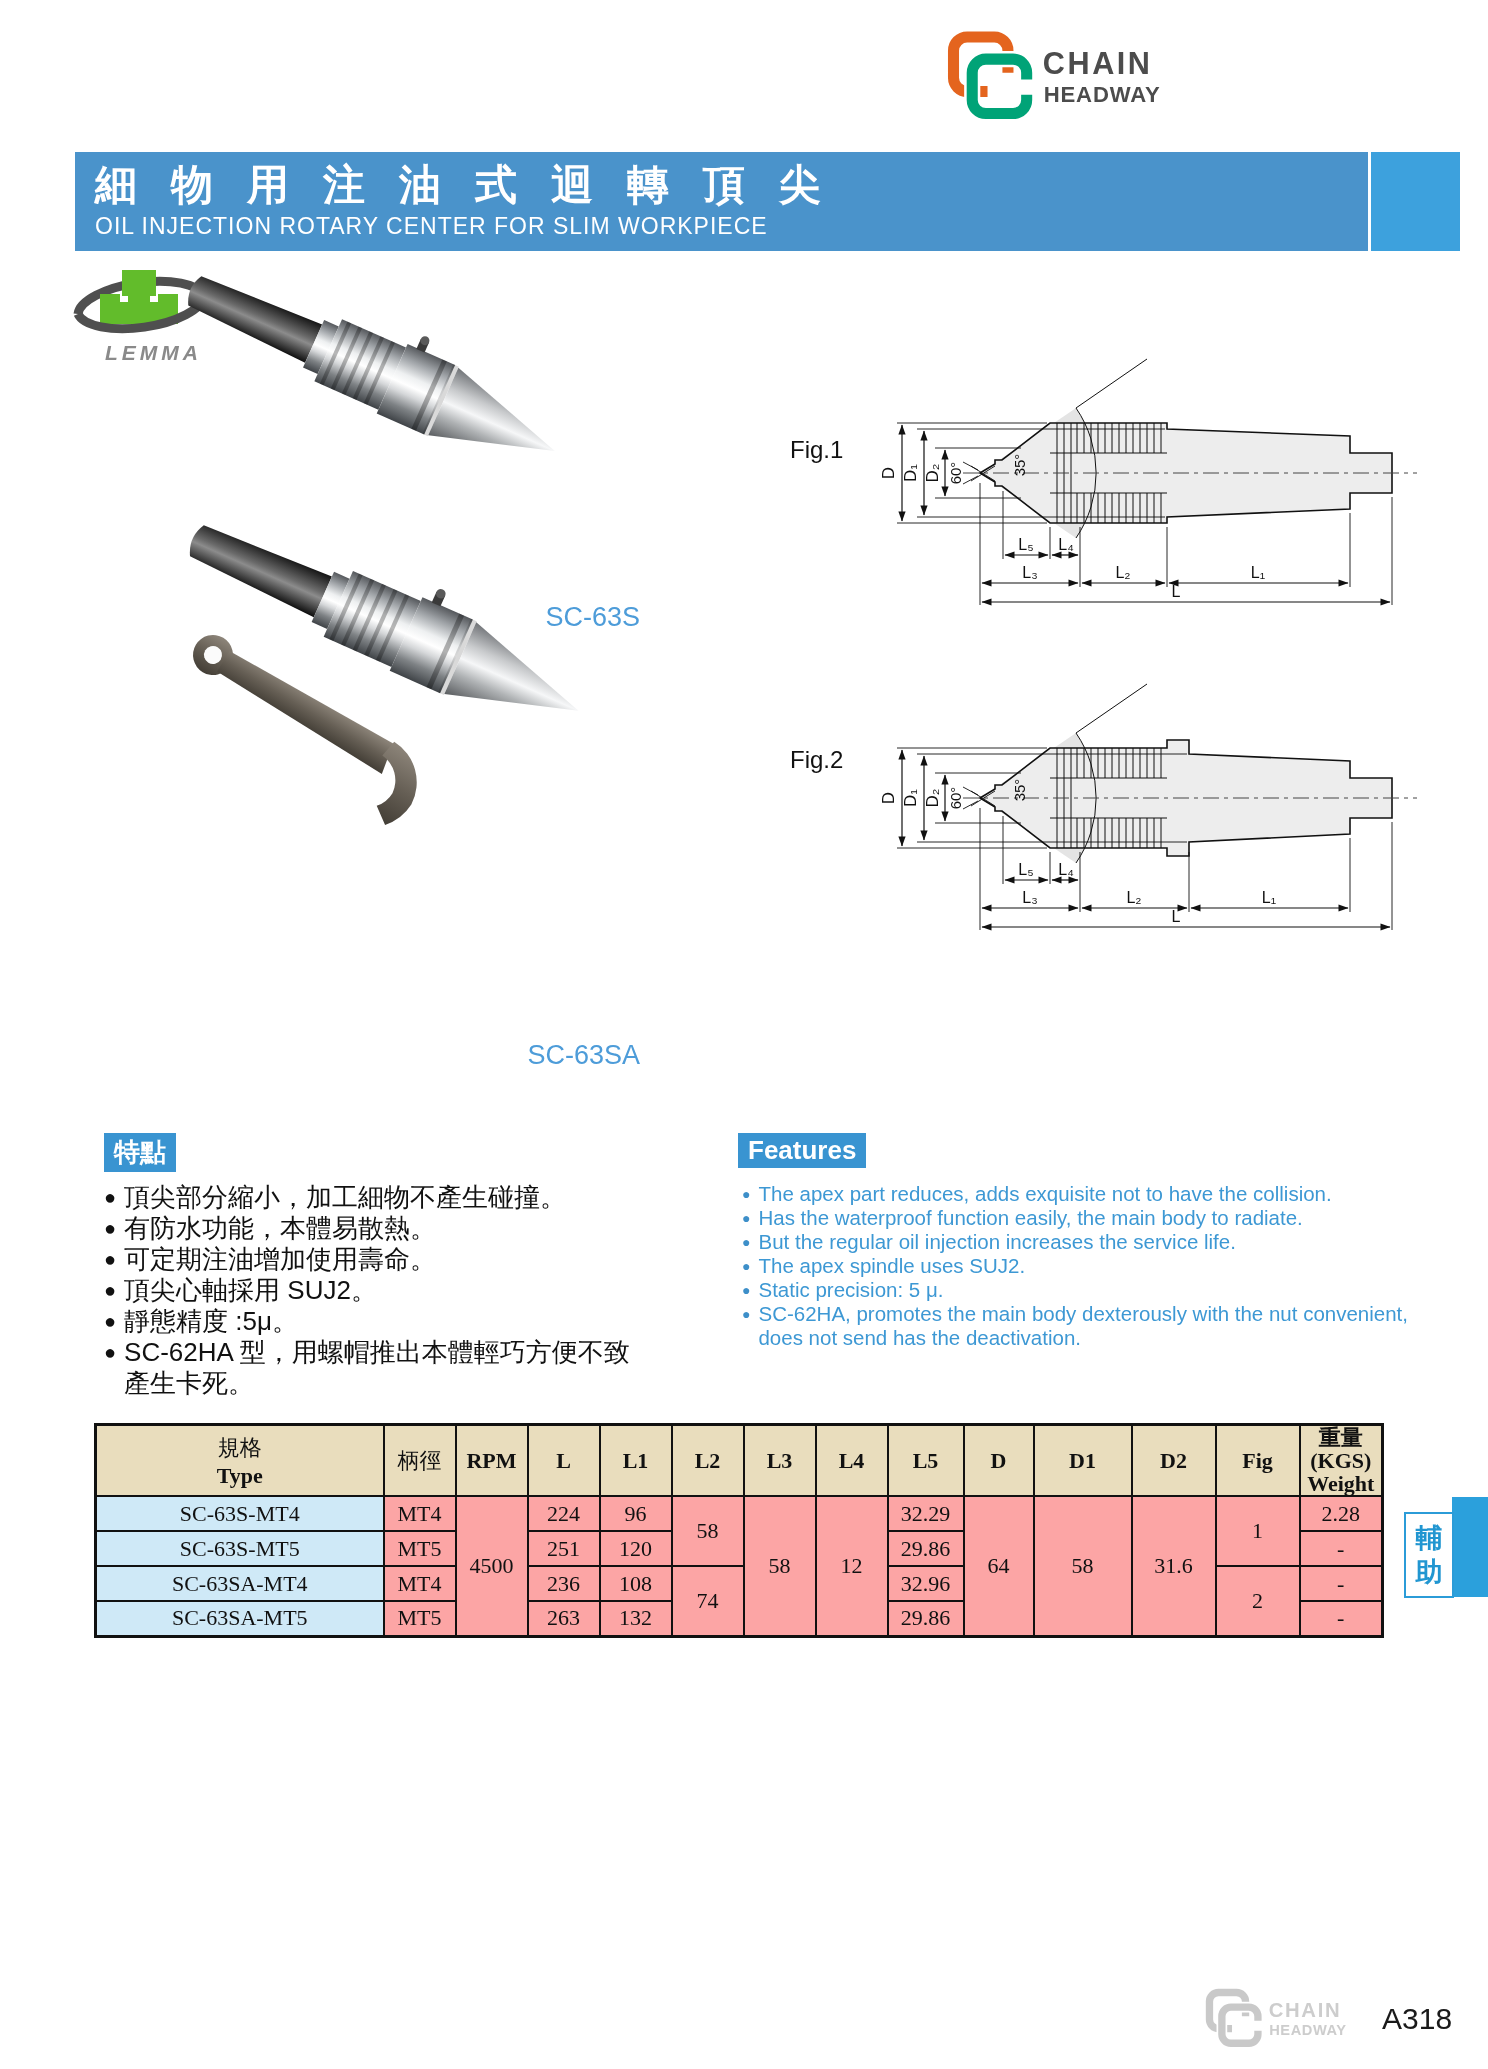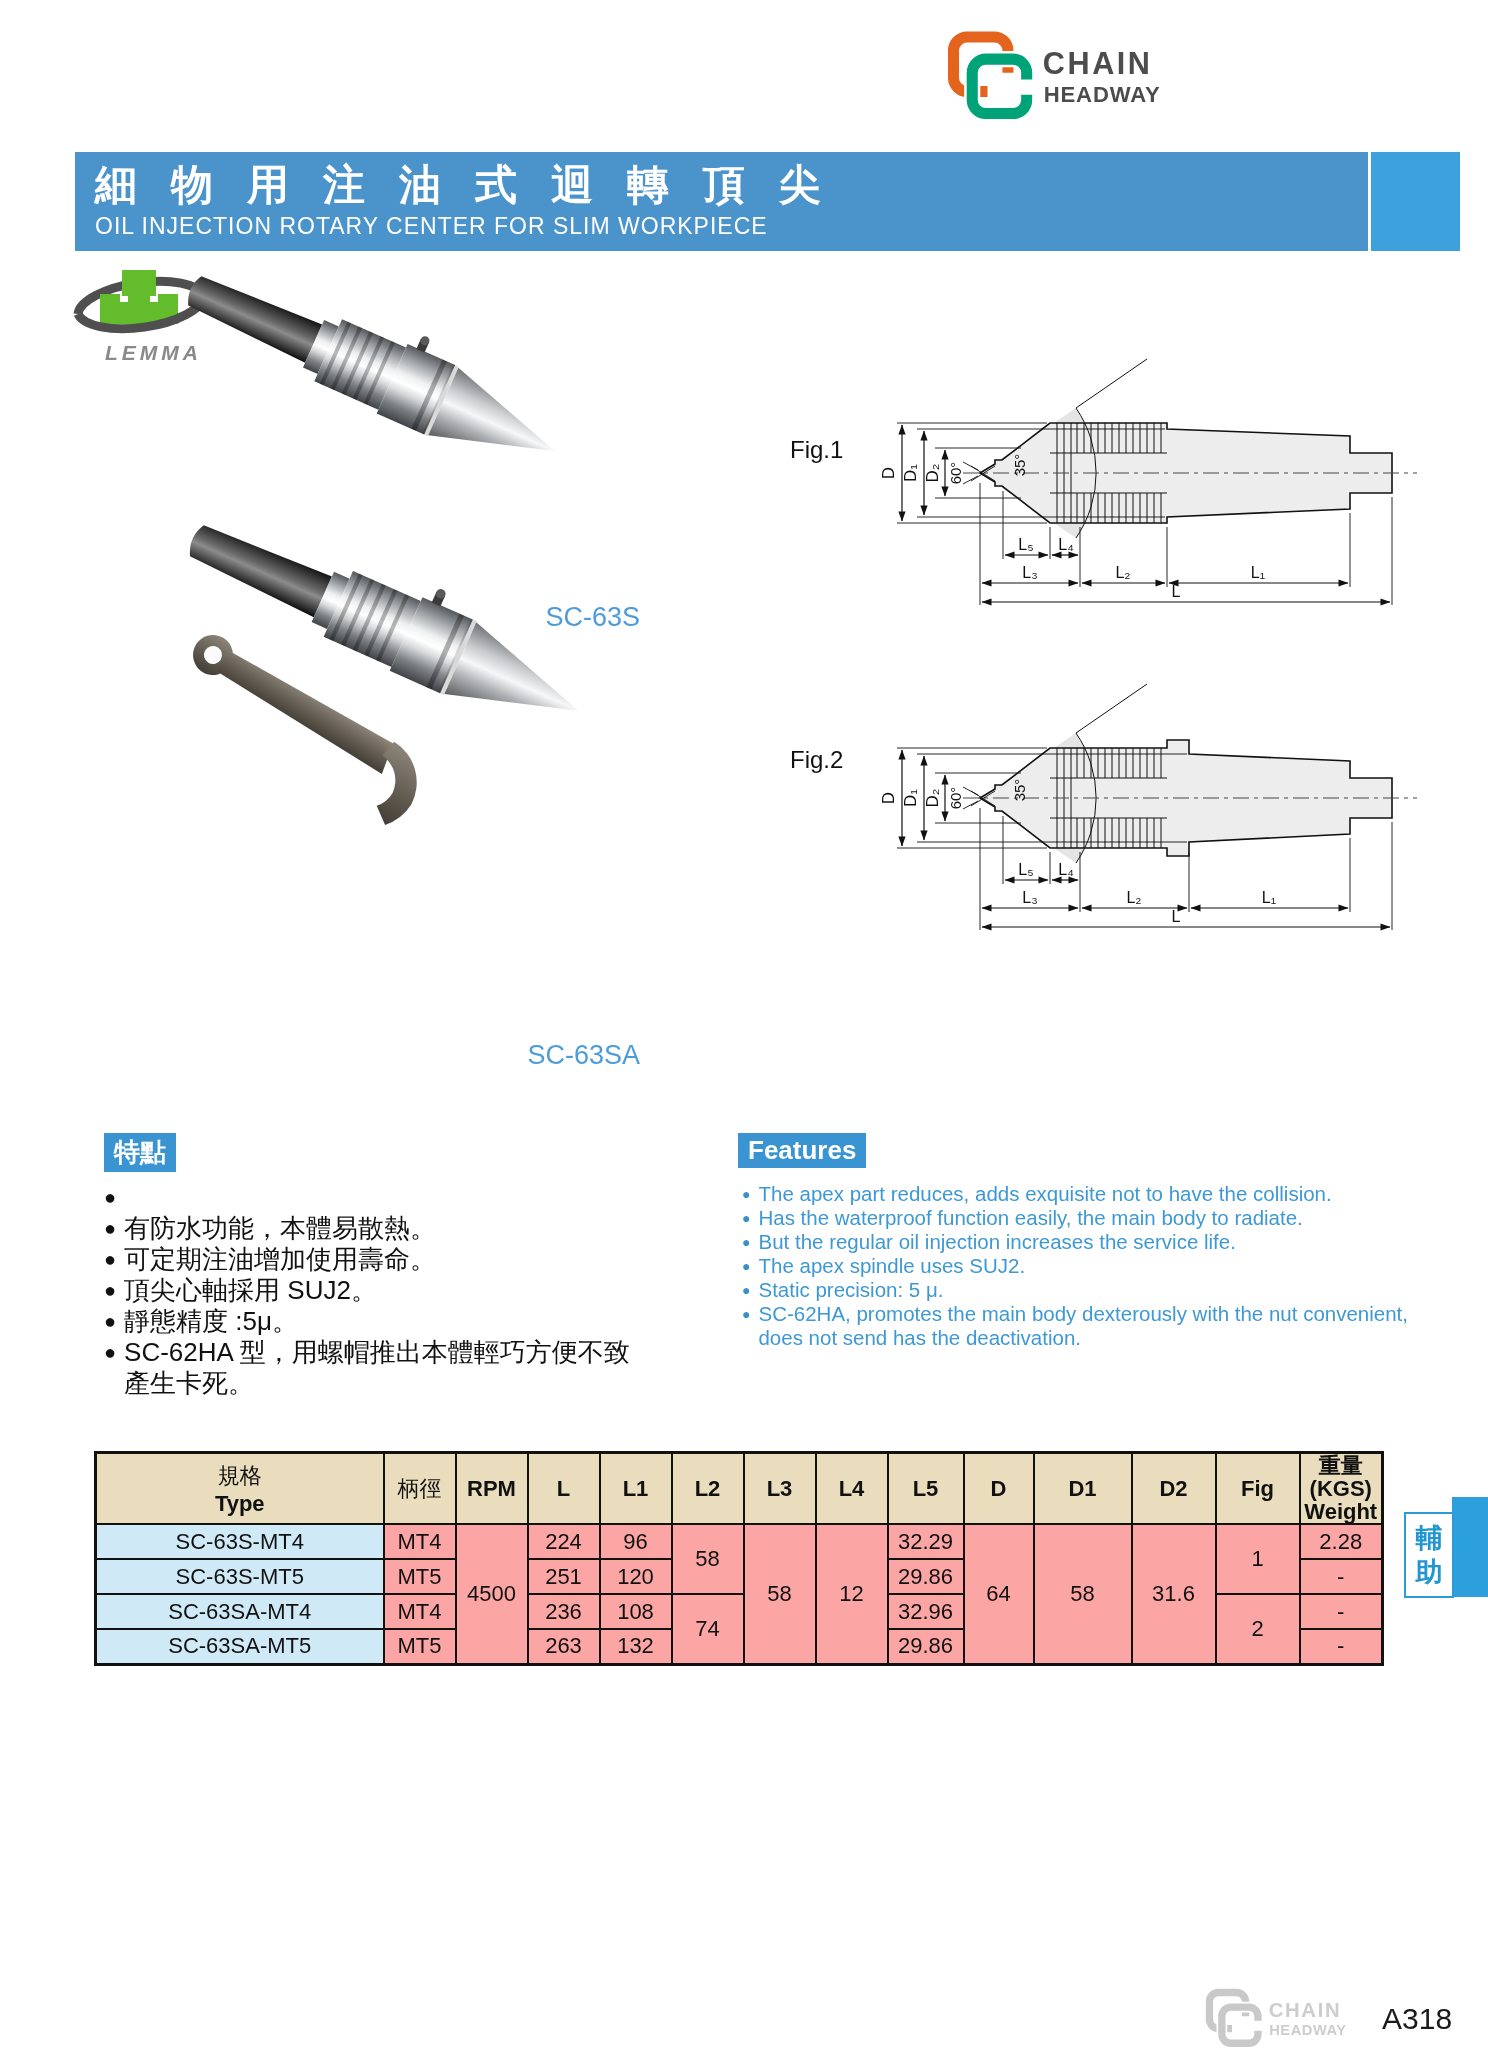--- a/index.html
+++ b/index.html
@@ -18,21 +18,21 @@
   
   .badge{background:#3994d1;color:#fff;font-size:26px;font-weight:bold;padding:2px 10px;}
   .flist{display:flex;flex-direction:column;}
   .fitem{display:flex;align-items:flex-start;}
   .zh .fitem{font-size:26px;line-height:31px;color:#111;}
   .zh .blt{font-size:20px;line-height:31px;margin-right:8px;}
   .en .fitem{font-size:20.5px;line-height:24px;color:#3d98d4;}
   .en .blt{font-size:14px;line-height:24px;margin-right:8px;color:#3d8fc9;}
   
   table.spec{border-collapse:collapse;table-layout:fixed;width:1287px;border:3px solid #111;
-             font-family:Liberation Sans, sans-serif;margin-top:28px;}
+             font-family:Liberation Serif, serif;}
   .spec th,.spec td{border:2px solid #111;text-align:center;vertical-align:middle;padding:0;
                     font-size:22px;font-weight:normal;overflow:hidden;}
   .spec thead tr{height:68px;background:#e9ddbd;}
   .spec tbody tr{height:35px;background:#fca5a5;}
   .spec .b{font-weight:bold;}
   .spec td.type{background:#cfe9f7;}
   .hsmall{line-height:23px;}
   
   .tabbox{left:1404px;top:1512px;width:50px;height:86px;background:#fff;border:2px solid #2b9cd8;
           box-sizing:border-box;display:flex;flex-direction:column;align-items:center;justify-content:center;}
@@ -214,20 +214,21 @@
     <text class="dlab" font-size="16" text-anchor="middle" x="185" y="263">L₃</text>
     <text class="dlab" font-size="16" text-anchor="middle" x="289" y="263">L₂</text>
     <text class="dlab" font-size="16" text-anchor="middle" x="424" y="263">L₁</text>
     <text class="dlab" font-size="16" text-anchor="middle" x="331" y="282">L</text>
   </svg>
 
   <div class="abs badge" style="left:104px;top:1133px">特點</div>
   <div class="abs flist zh" style="left:104px;top:1182px;width:560px">
     <div class="fitem">
         <span class="blt">●</span>
+        <span>頂尖部分縮小，加工細物不產生碰撞。</span>
       </div>
     <div class="fitem">
         <span class="blt">●</span>
         <span>有防水功能，本體易散熱。</span>
       </div>
     <div class="fitem">
         <span class="blt">●</span>
         <span>可定期注油增加使用壽命。</span>
       </div>
     <div class="fitem">

